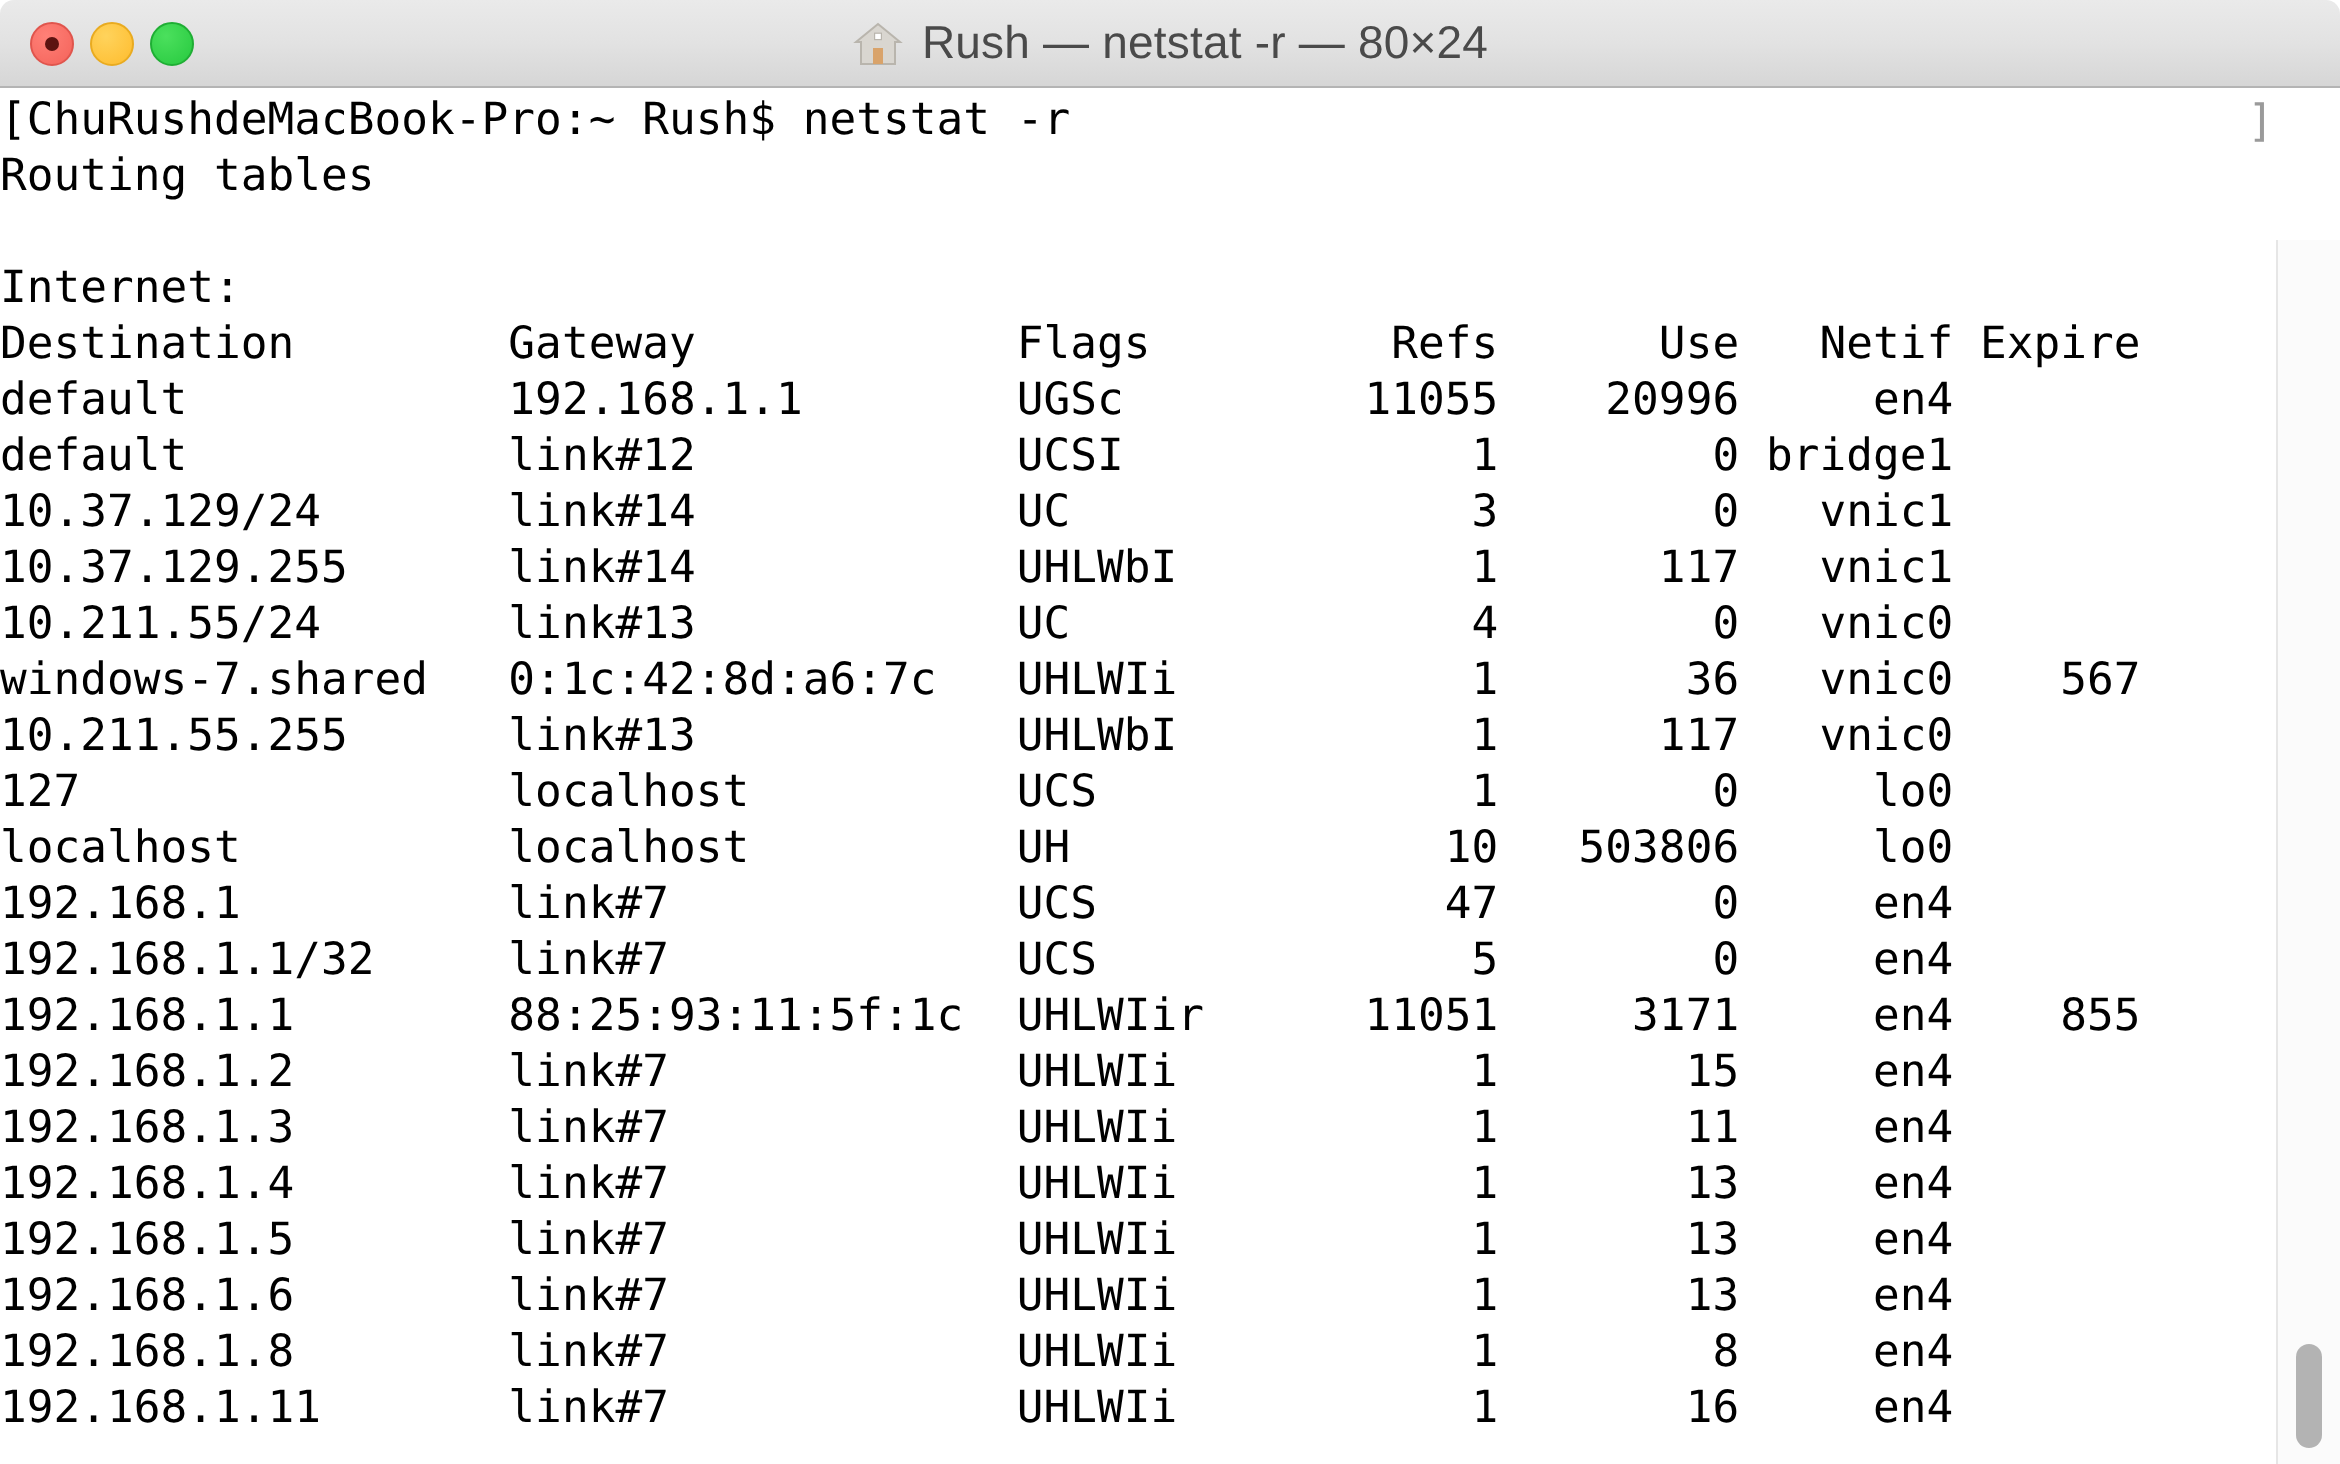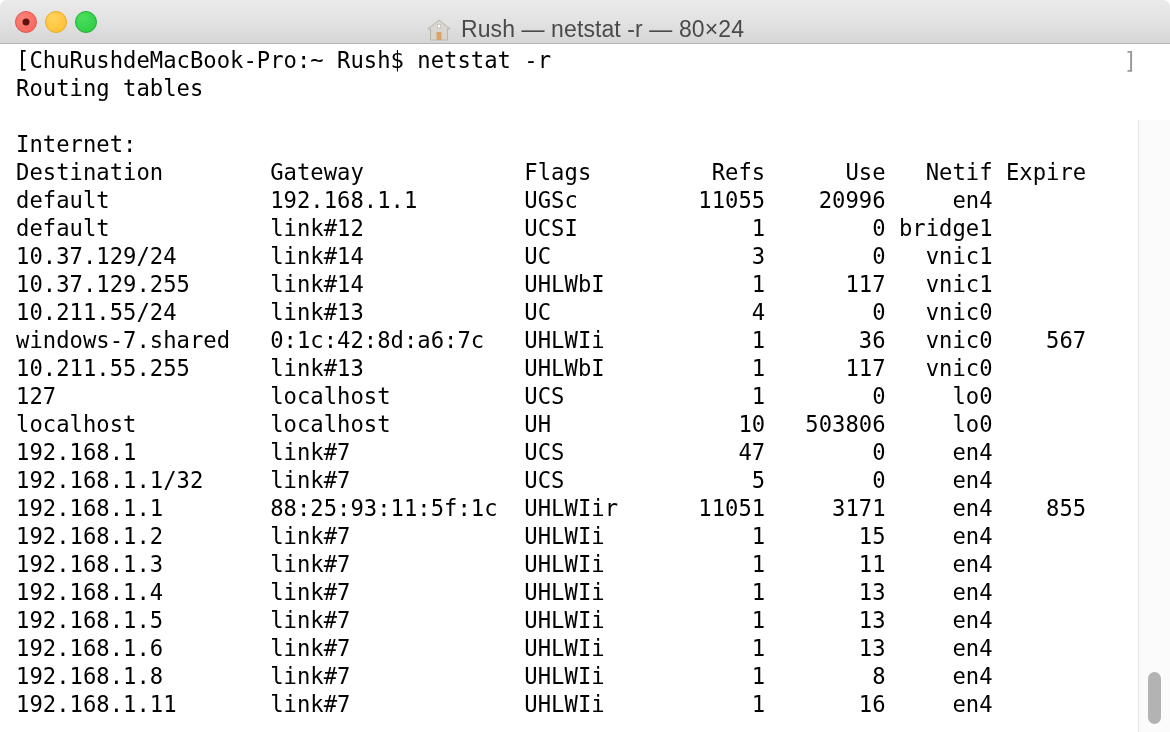--- a/index.html
+++ b/index.html
@@ -27,21 +27,21 @@
   .titlebar {
     position: relative;
     height: 44px;
     width: 100%;
     box-sizing: border-box;
     background: linear-gradient(to bottom, #eaeaea 0%, #e2e2e2 50%, #d6d6d6 100%);
     border-bottom: 1px solid #b4b4b4;
     border-top-left-radius: 7px;
     border-top-right-radius: 7px;
     display: flex;
-    align-items: flex-end;
+    align-items: center;
   }
 
   .traffic-lights {
     position: absolute;
     left: 15px;
     top: 0;
     height: 44px;
     display: flex;
     align-items: center;
     gap: 8px;
@@ -131,21 +131,20 @@
   .term-lines {
     position: absolute;
     left: 0px;
     top: 2px;
     font-family: "DejaVu Sans Mono", monospace;
     font-size: 22.2px;
     line-height: 28px;
     letter-spacing: 0.02px;
     color: #000000;
     white-space: pre;
-    margin-left: 16px;
     -webkit-font-smoothing: antialiased;
   }
   .line { height: 28px; white-space: pre; }
 
   
   .scroll-track {
     position: absolute;
     right: 0;
     top: 76px;
     width: 31px;

